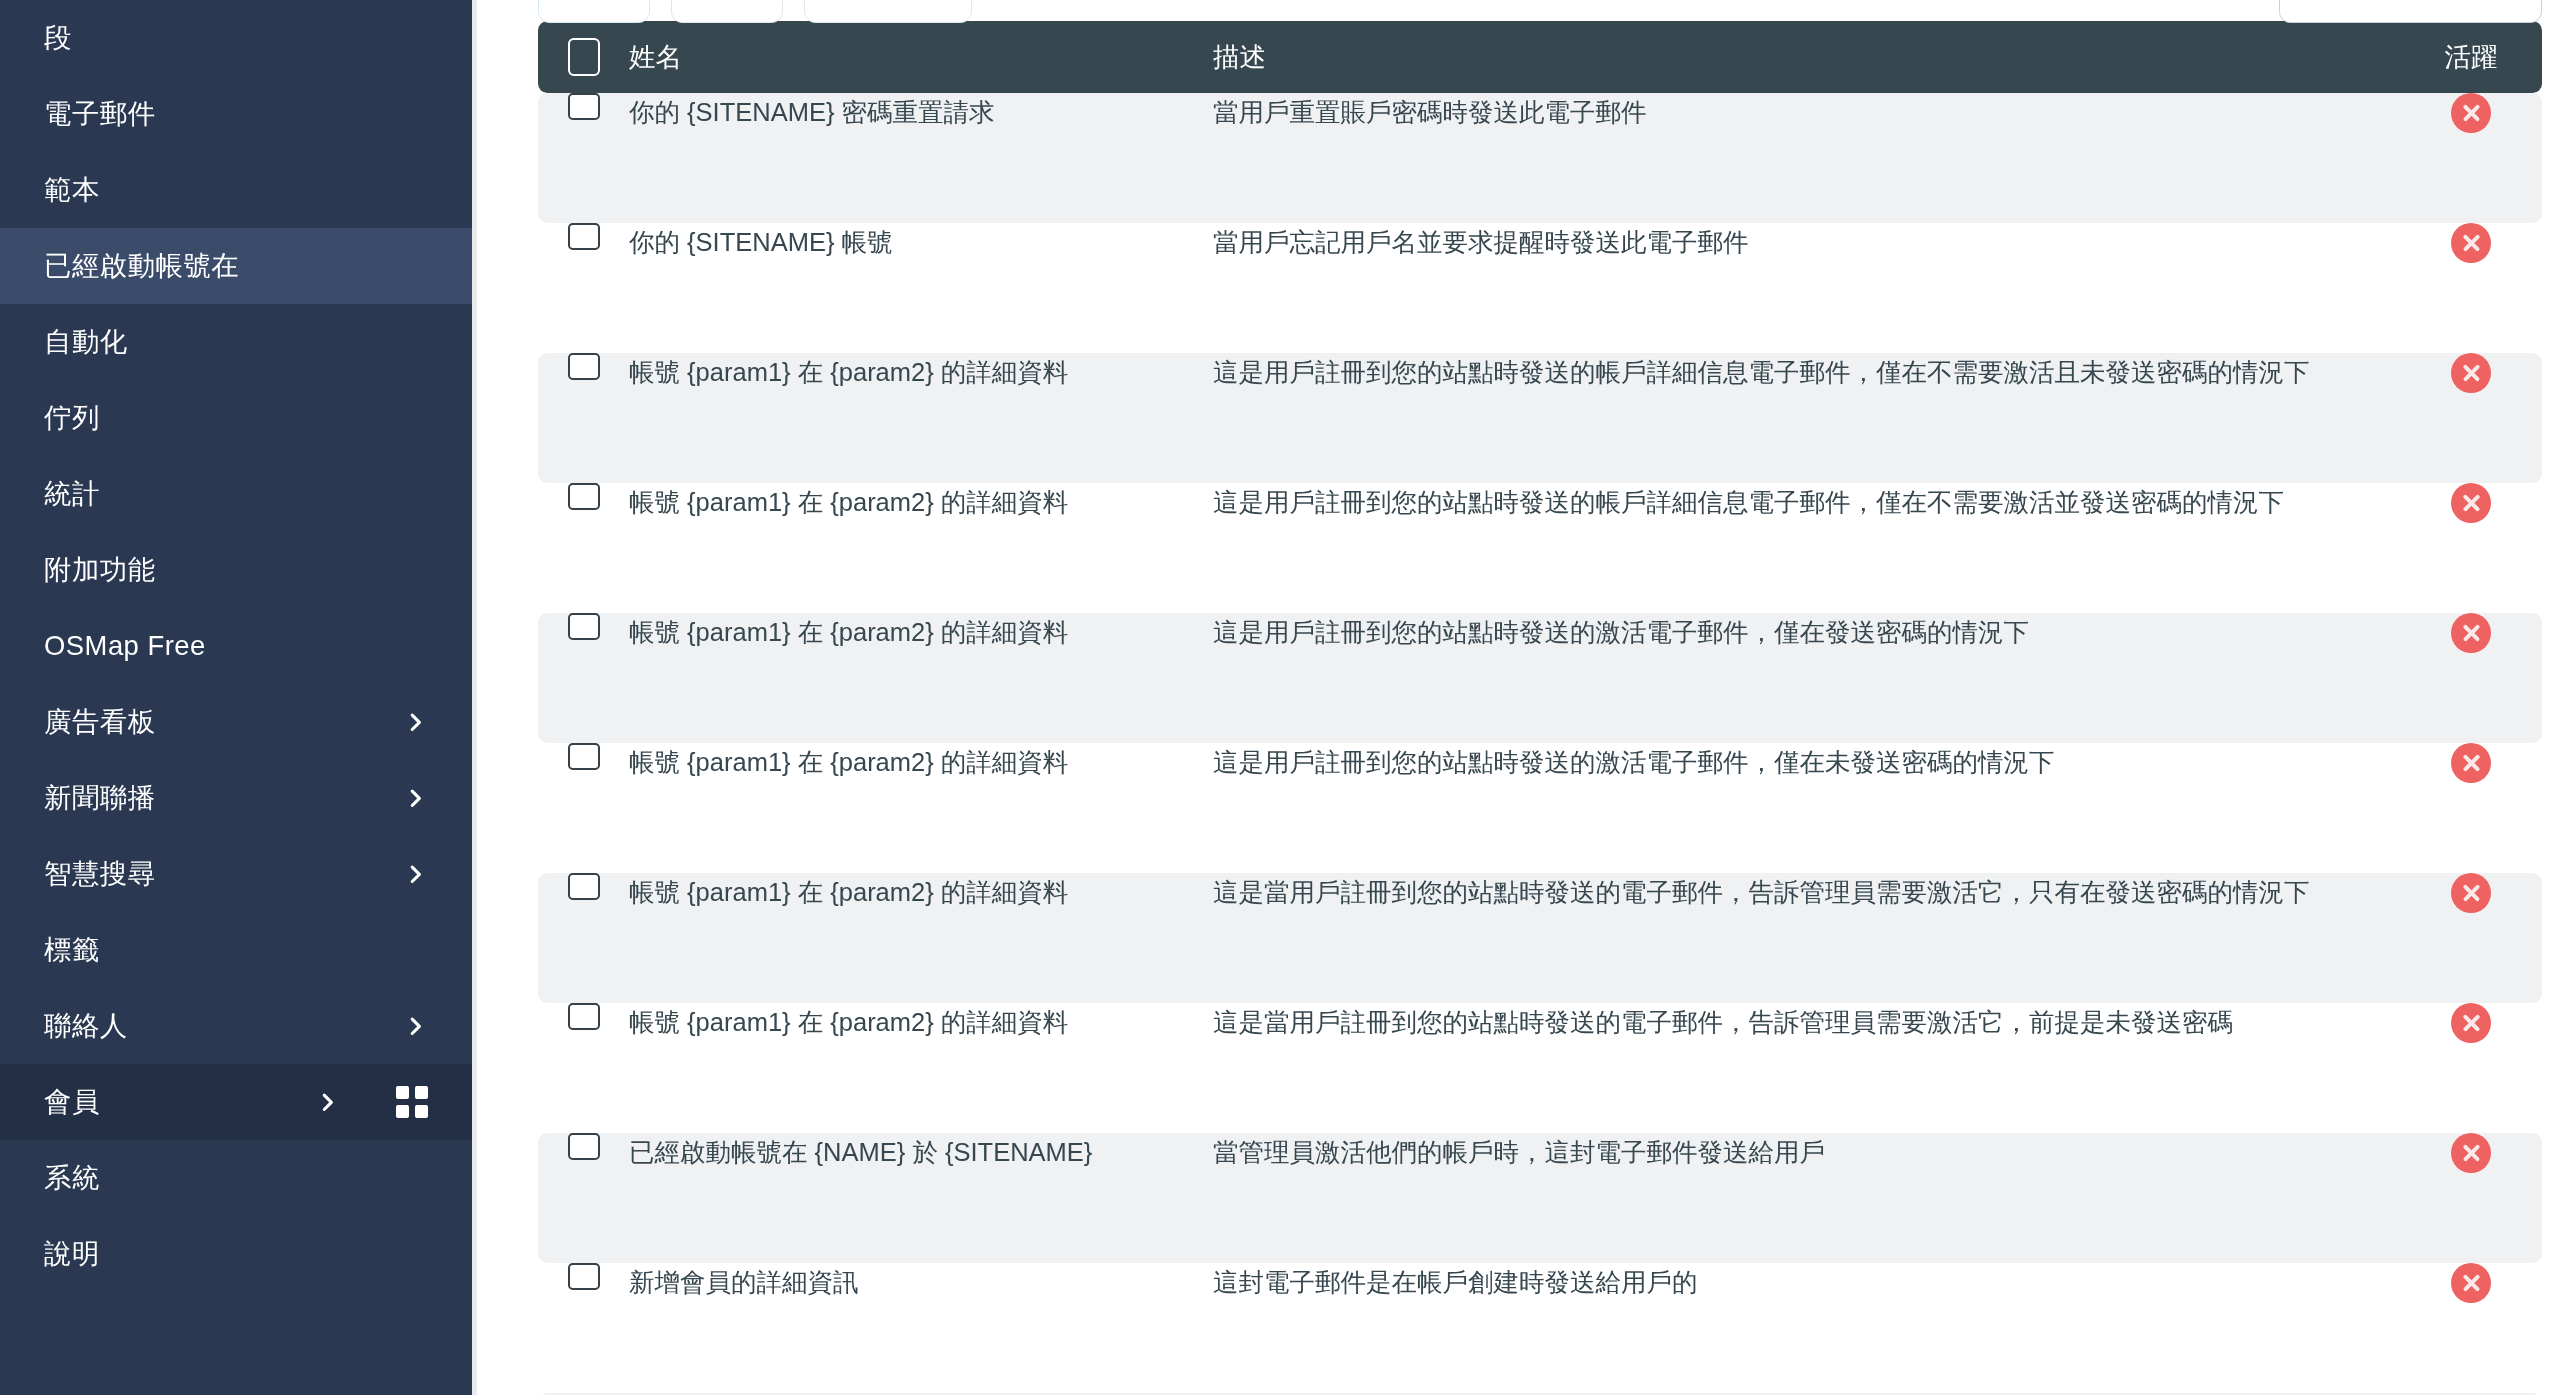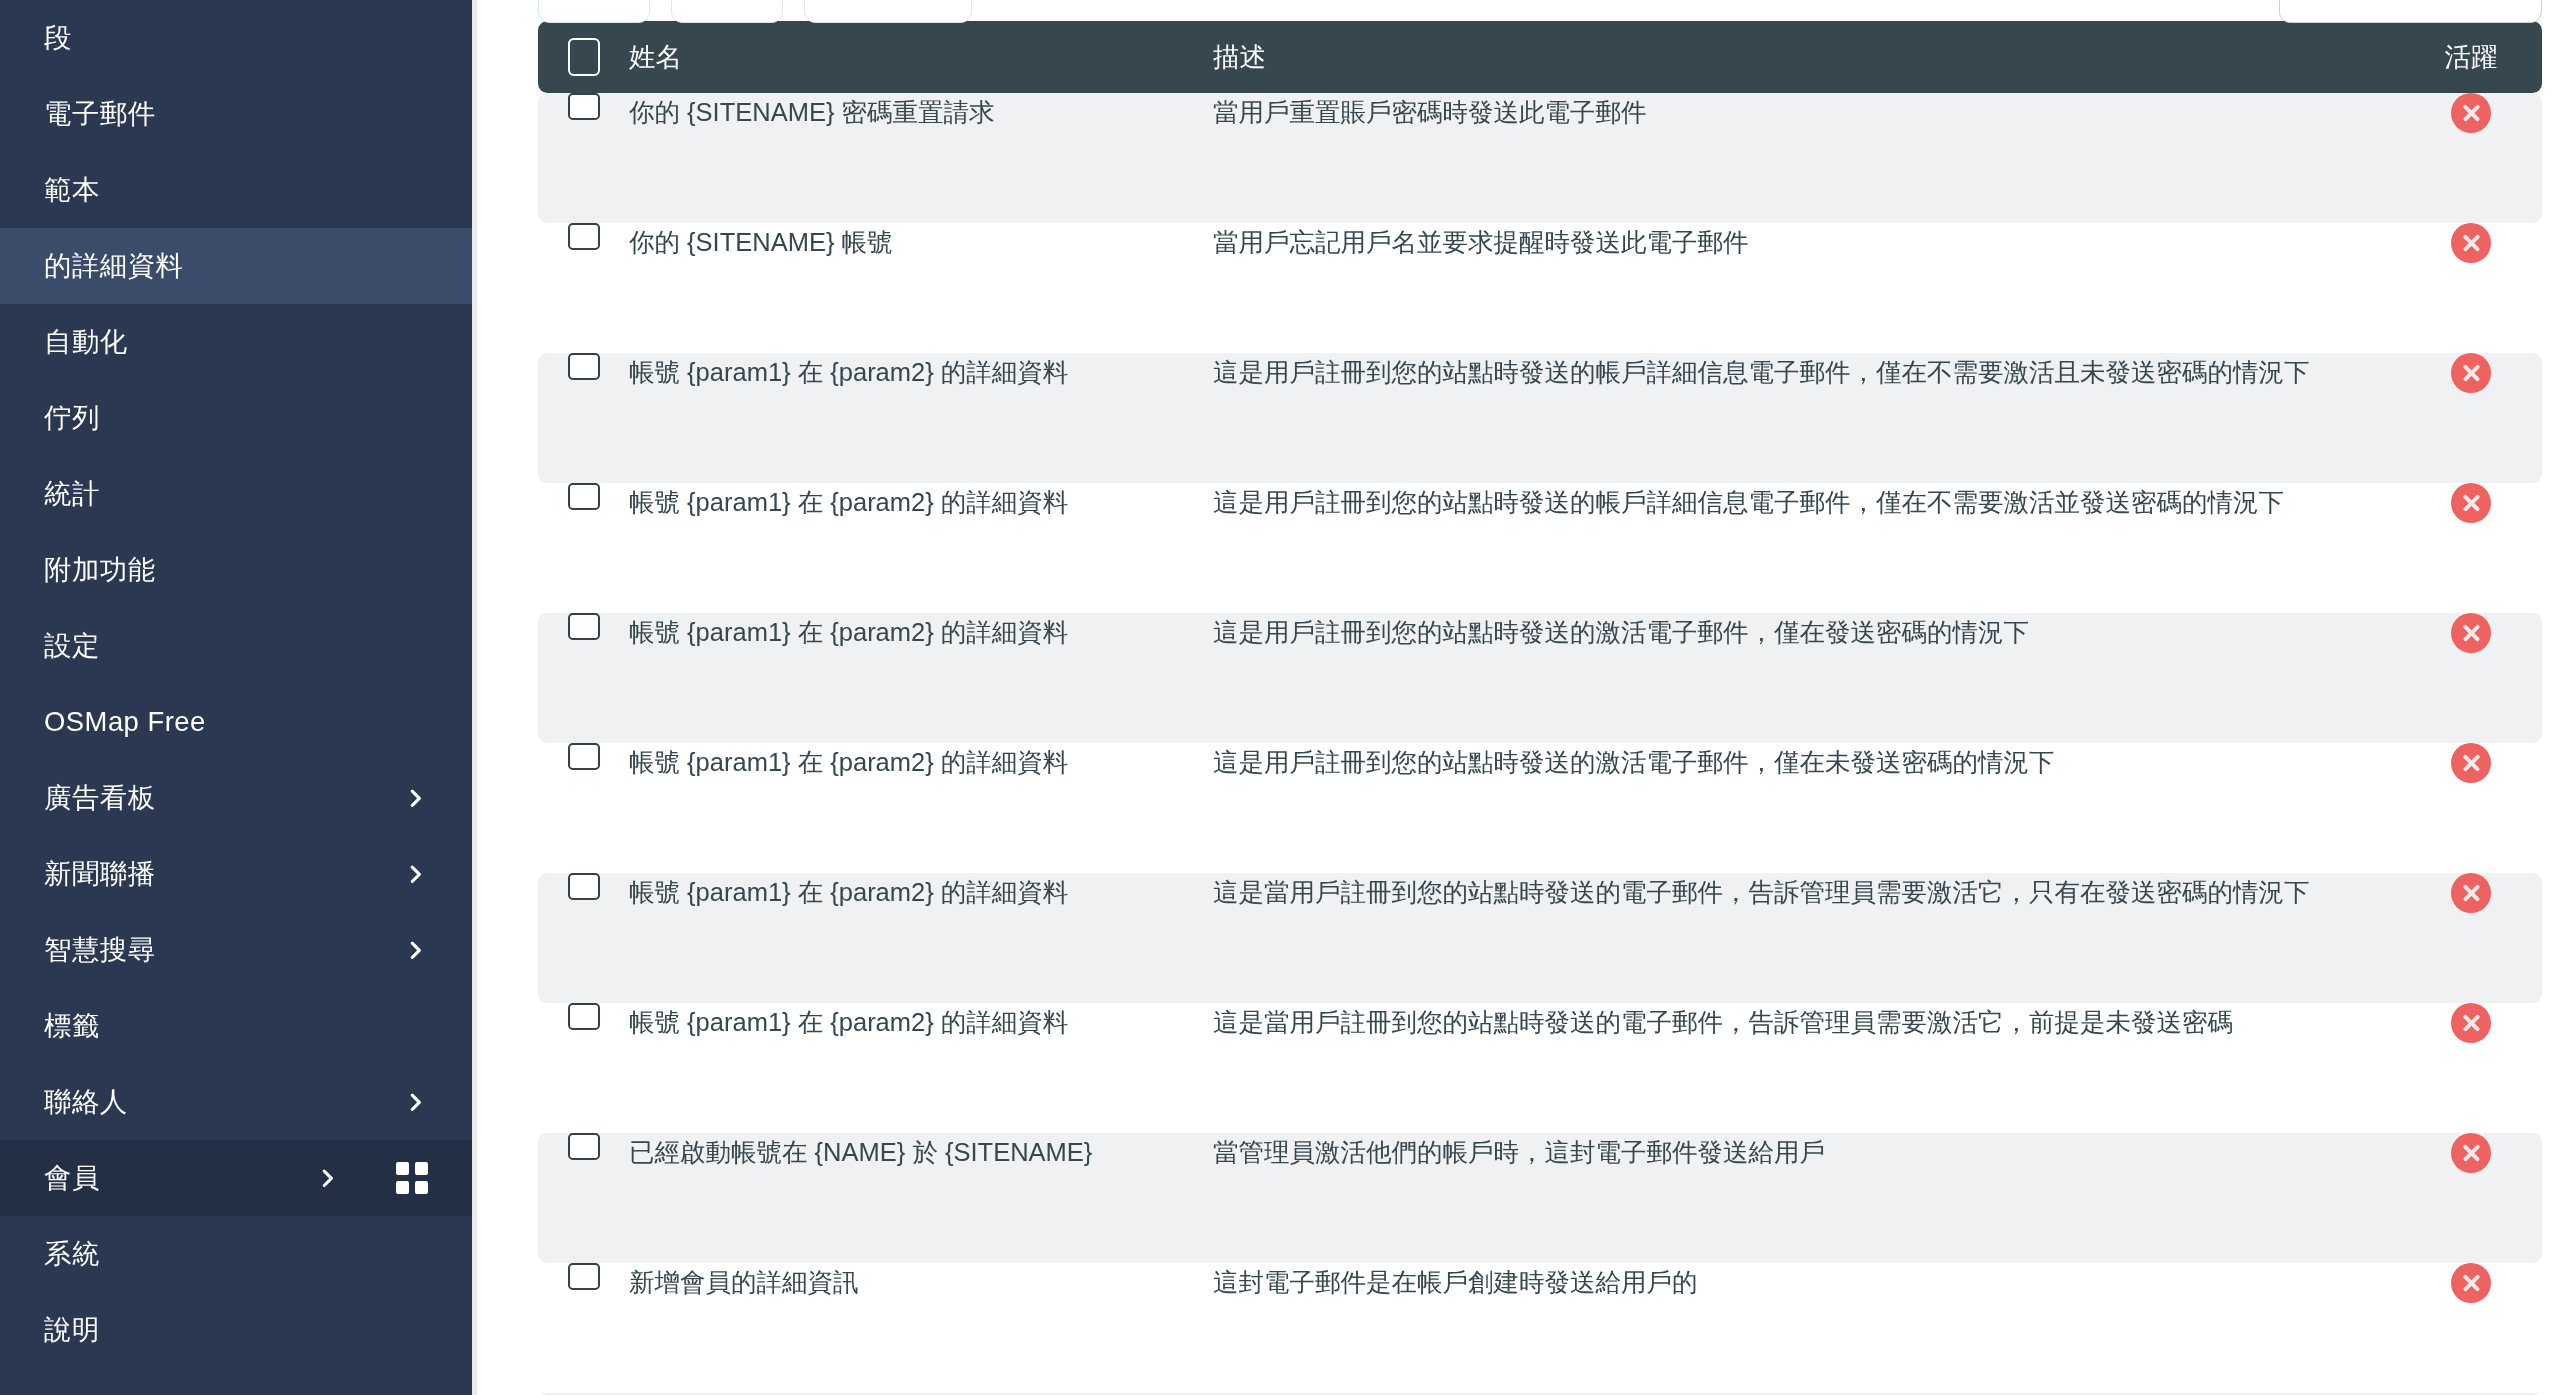--- a/index.html
+++ b/index.html
@@ -143,36 +143,33 @@
       <div class="nav-item sub ">
         <span class="label">段</span>
       </div>
       <div class="nav-item sub ">
         <span class="label">電子郵件</span>
       </div>
       <div class="nav-item sub ">
         <span class="label">範本</span>
       </div>
       <div class="nav-item sub active">
-        <span class="label">的詳細資料</span>
+        <span class="label">已經啟動帳號在</span>
       </div>
       <div class="nav-item sub ">
         <span class="label">自動化</span>
       </div>
       <div class="nav-item sub ">
         <span class="label">佇列</span>
       </div>
       <div class="nav-item sub ">
         <span class="label">統計</span>
       </div>
       <div class="nav-item sub ">
         <span class="label">附加功能</span>
-      </div>
-      <div class="nav-item sub ">
-        <span class="label">設定</span>
       </div>
       <div class="nav-item ">
         <span class="label">OSMap Free</span>
       </div>
       <div class="nav-item ">
         <span class="label">廣告看板</span>
         <span class="chev">
           <svg viewBox="0 0 24 24" width="24.6" height="24.6" fill="none" stroke="#ffffff" stroke-width="3" stroke-linecap="round" stroke-linejoin="round">
             <polyline points="9 5 16 12 9 19"></polyline>
           </svg>

